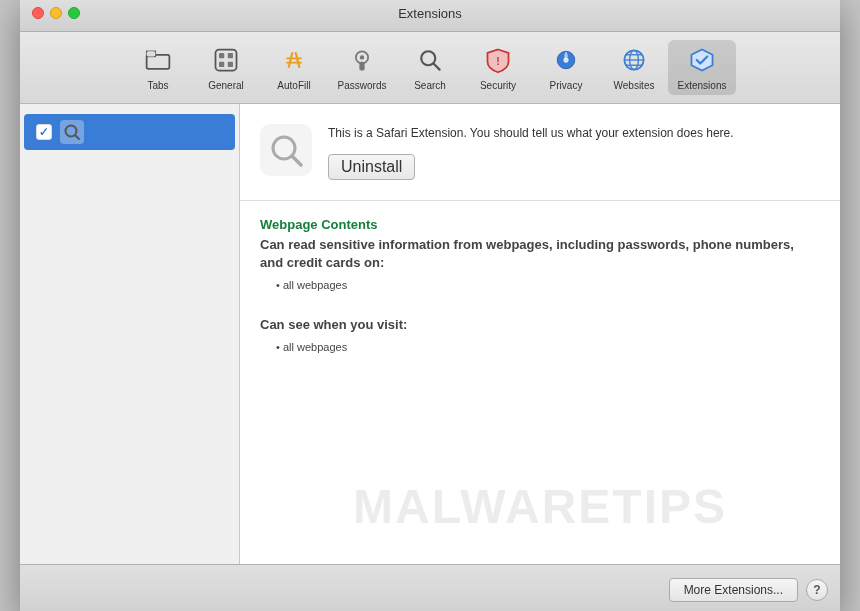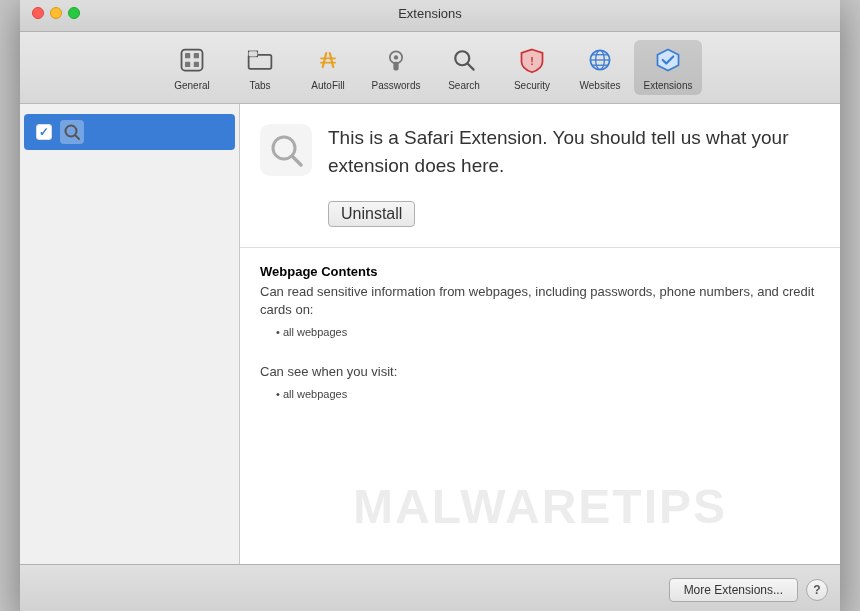--- a/index.html
+++ b/index.html
@@ -214,24 +214,24 @@
       font-size: 30px;
       flex-shrink: 0;
       opacity: 0.7;
     }
 
     .extension-info {
       flex: 1;
     }
 
     .extension-description {
-      font-size: 19px;
+      font-size: 12px;
       color: #333;
       line-height: 1.5;
-      margin-bottom: 20px;
+      margin-bottom: 12px;
     }
 
     .uninstall-btn {
       background: linear-gradient(to bottom, #f5f5f5, #e8e8e8);
       border: 1px solid #b0b0b0;
       border-radius: 4px;
       padding: 3px 12px;
       font-size: 16px;
       color: #333;
       cursor: pointer;
@@ -242,29 +242,30 @@
       padding: 16px 20px;
     }
 
     .permission-group {
       margin-bottom: 20px;
     }
 
     .permission-title {
       font-size: 13px;
       font-weight: 700;
-      color: #000000;
+      color: #15803d;
       margin-bottom: 4px;
     }
 
     .permission-desc {
       font-size: 13px;
       color: #444;
       margin-bottom: 4px;
       line-height: 1.4;
+      font-weight: bold;
     }
 
     .permission-list-item {
       font-size: 11px;
       color: #444;
       margin-left: 16px;
       line-height: 1.8;
     }
 
     
@@ -322,44 +323,44 @@
       <div class="traffic-light tl-maximize"></div>
     </div>
     <span class="title-bar-title">Extensions</span>
   </div>
 
   <div class="toolbar">
 
     <div class="toolbar-item">
       <div class="toolbar-icon">
         <svg class="icon-svg" viewBox="0 0 32 32" fill="none">
+          <rect x="3" y="10" width="26" height="16" rx="2" stroke="#555" stroke-width="2" fill="none"></rect>
+          <rect x="3" y="6" width="10" height="6" rx="2 2 0 0" stroke="#555" stroke-width="1.5" fill="none"></rect>
+          <rect x="3" y="6" width="10" height="6" rx="2" fill="#ddd"></rect>
+        </svg>
+      </div>
+      <span class="toolbar-label">Tabs</span>
+    </div>
+
+    <div class="toolbar-item">
+      <div class="toolbar-icon">
+        <svg class="icon-svg" viewBox="0 0 32 32" fill="none">
           <rect x="4" y="4" width="24" height="24" rx="4" stroke="#555" stroke-width="2" fill="none"></rect>
           <rect x="8" y="8" width="6" height="6" rx="1" fill="#777"></rect>
           <rect x="18" y="8" width="6" height="6" rx="1" fill="#777"></rect>
           <rect x="8" y="18" width="6" height="6" rx="1" fill="#777"></rect>
           <rect x="18" y="18" width="6" height="6" rx="1" fill="#777"></rect>
         </svg>
       </div>
       <span class="toolbar-label">General</span>
     </div>
 
     <div class="toolbar-item">
       <div class="toolbar-icon">
         <svg class="icon-svg" viewBox="0 0 32 32" fill="none">
-          <rect x="3" y="10" width="26" height="16" rx="2" stroke="#555" stroke-width="2" fill="none"></rect>
-          <rect x="3" y="6" width="10" height="6" rx="2 2 0 0" stroke="#555" stroke-width="1.5" fill="none"></rect>
-          <rect x="3" y="6" width="10" height="6" rx="2" fill="#ddd"></rect>
-        </svg>
-      </div>
-      <span class="toolbar-label">Tabs</span>
-    </div>
-
-    <div class="toolbar-item">
-      <div class="toolbar-icon">
-        <svg class="icon-svg" viewBox="0 0 32 32" fill="none">
           <path d="M14 8 L10 24" stroke="#e8a020" stroke-width="2.5" stroke-linecap="round"></path>
           <path d="M18 8 L22 24" stroke="#e8a020" stroke-width="2.5" stroke-linecap="round"></path>
           <path d="M8 14 L24 14" stroke="#e8a020" stroke-width="2" stroke-linecap="round"></path>
           <path d="M8 19 L24 19" stroke="#e8a020" stroke-width="2" stroke-linecap="round"></path>
         </svg>
       </div>
       <span class="toolbar-label">AutoFill</span>
     </div>
 
     <div class="toolbar-item">
@@ -386,20 +387,30 @@
     <div class="toolbar-item">
       <div class="toolbar-icon">
         <svg class="icon-svg" viewBox="0 0 32 32" fill="none">
           <path d="M16 4 L28 8 L28 18 Q28 26 16 30 Q4 26 4 18 L4 8 Z" stroke="#cc3333" stroke-width="2" fill="#f0c0c0"></path>
           <text x="16" y="22" text-anchor="middle" font-size="12" font-weight="bold" fill="#cc3333">!</text>
         </svg>
       </div>
       <span class="toolbar-label">Security</span>
     </div>
 
+    <div class="toolbar-item">
+      <div class="toolbar-icon">
+        <svg class="icon-svg" viewBox="0 0 32 32" fill="none">
+          <circle cx="16" cy="16" r="10" fill="#3a7dd6" stroke="#2a5db0" stroke-width="1"></circle>
+          <path d="M16 6 Q20 12 16 16 Q12 12 16 6Z" fill="white" opacity="0.6"></path>
+          <circle cx="16" cy="16" r="3" fill="white" opacity="0.8"></circle>
+        </svg>
+      </div>
+      <span class="toolbar-label">Privacy</span>
+    </div>
 
     <div class="toolbar-item">
       <div class="toolbar-icon">
         <svg class="icon-svg" viewBox="0 0 32 32" fill="none">
           <circle cx="16" cy="16" r="11" stroke="#3a7dd6" stroke-width="2" fill="none"></circle>
           <ellipse cx="16" cy="16" rx="5" ry="11" stroke="#3a7dd6" stroke-width="1.5" fill="none"></ellipse>
           <line x1="5" y1="16" x2="27" y2="16" stroke="#3a7dd6" stroke-width="1.5"></line>
           <line x1="6" y1="10" x2="26" y2="10" stroke="#3a7dd6" stroke-width="1.5"></line>
           <line x1="6" y1="22" x2="26" y2="22" stroke="#3a7dd6" stroke-width="1.5"></line>
         </svg>

